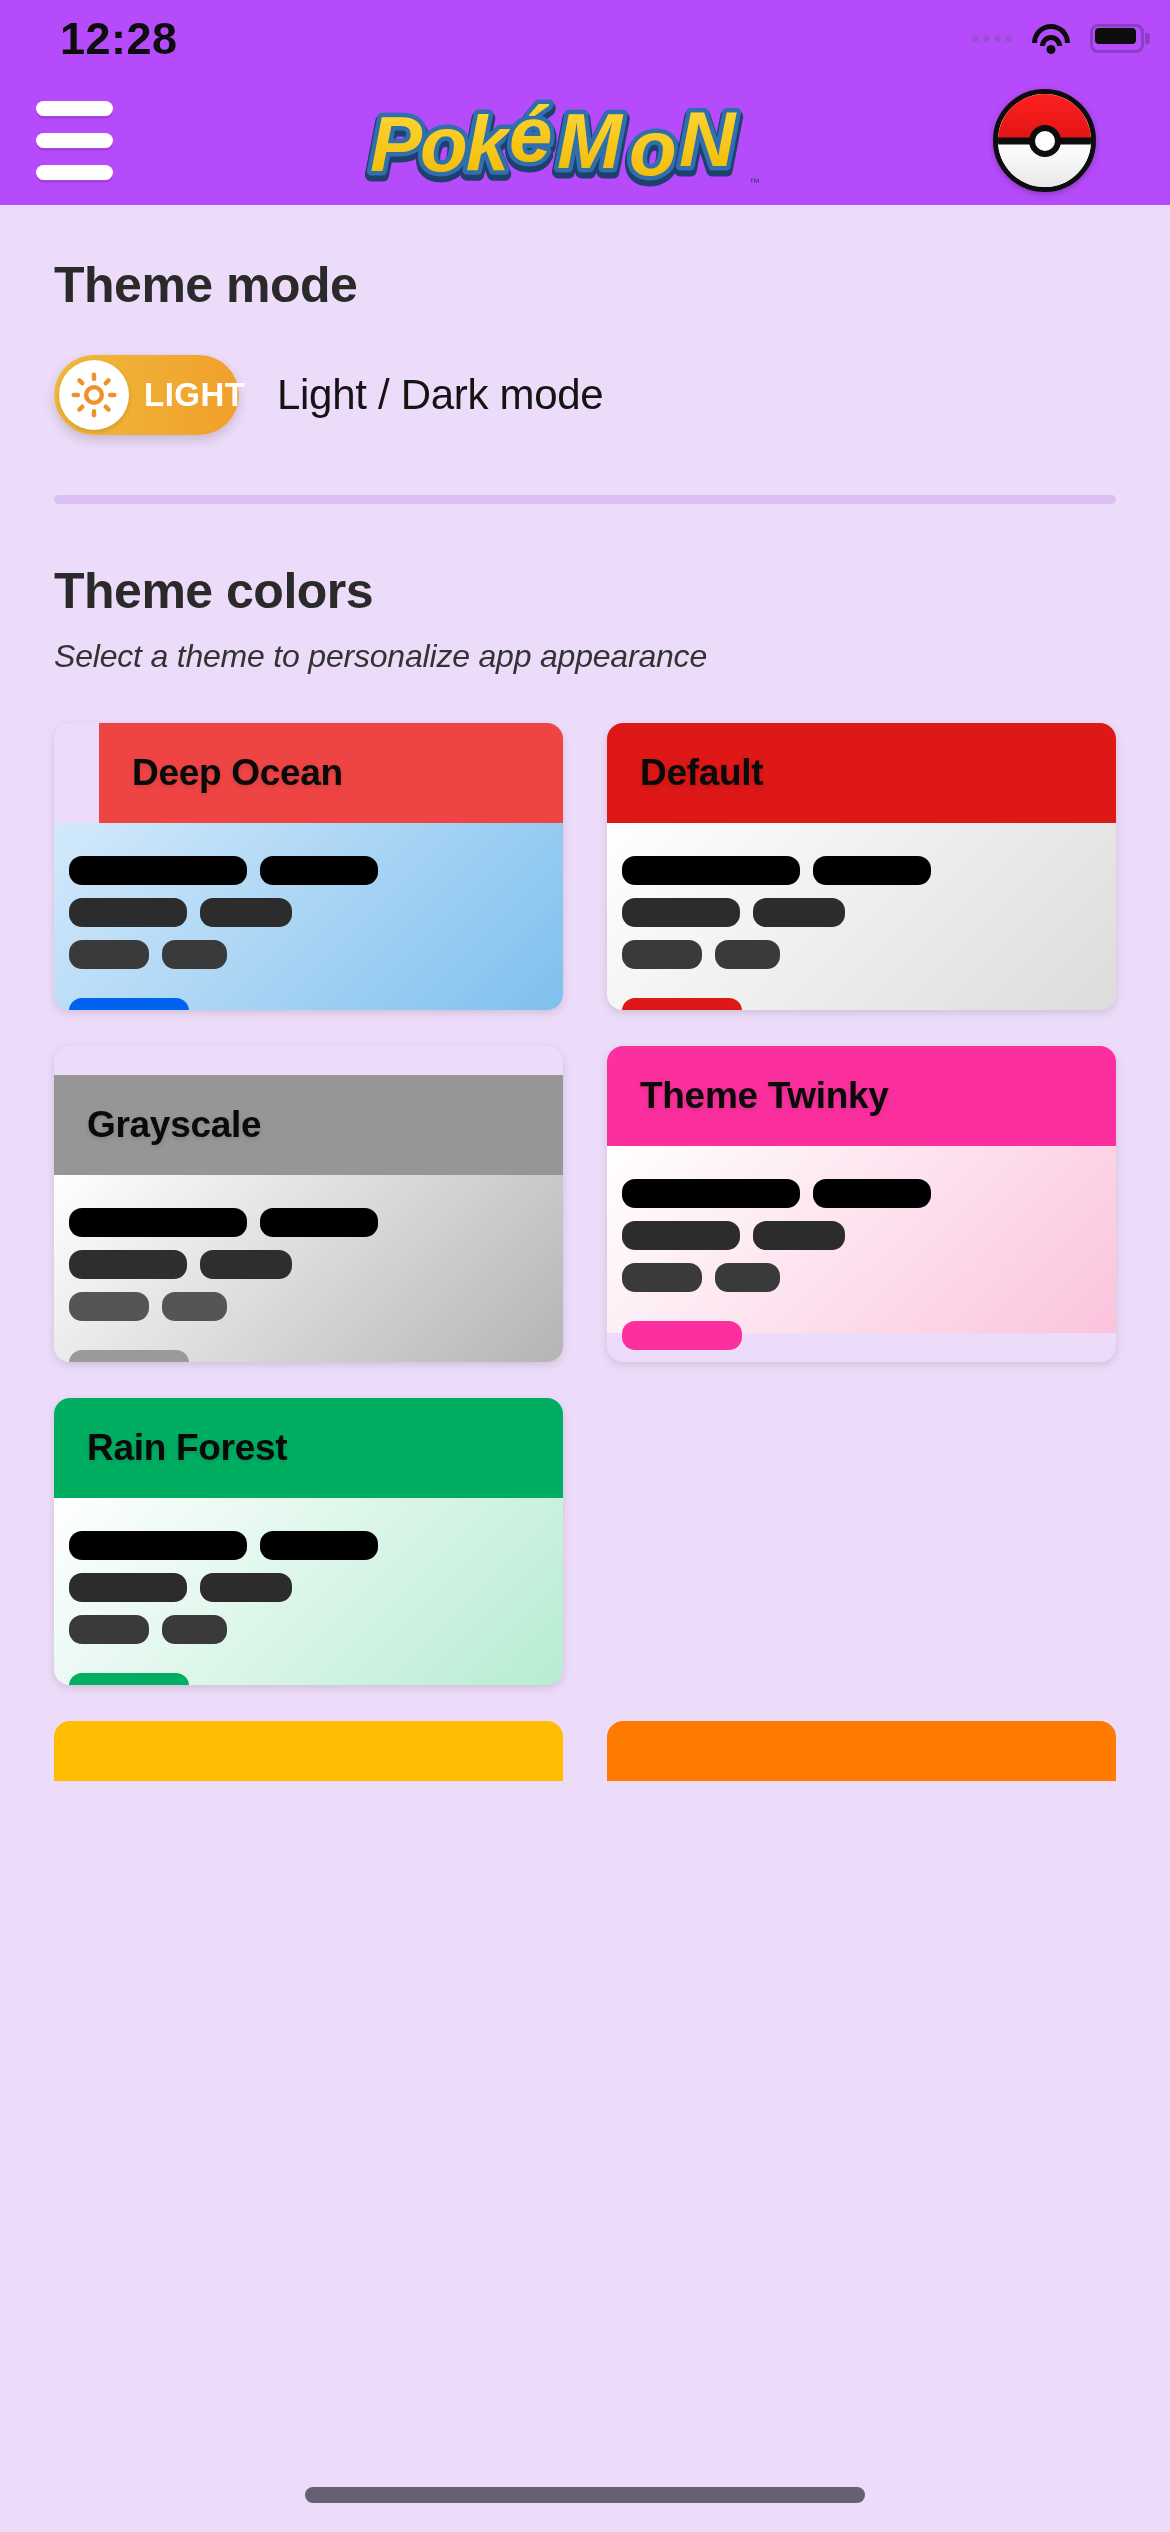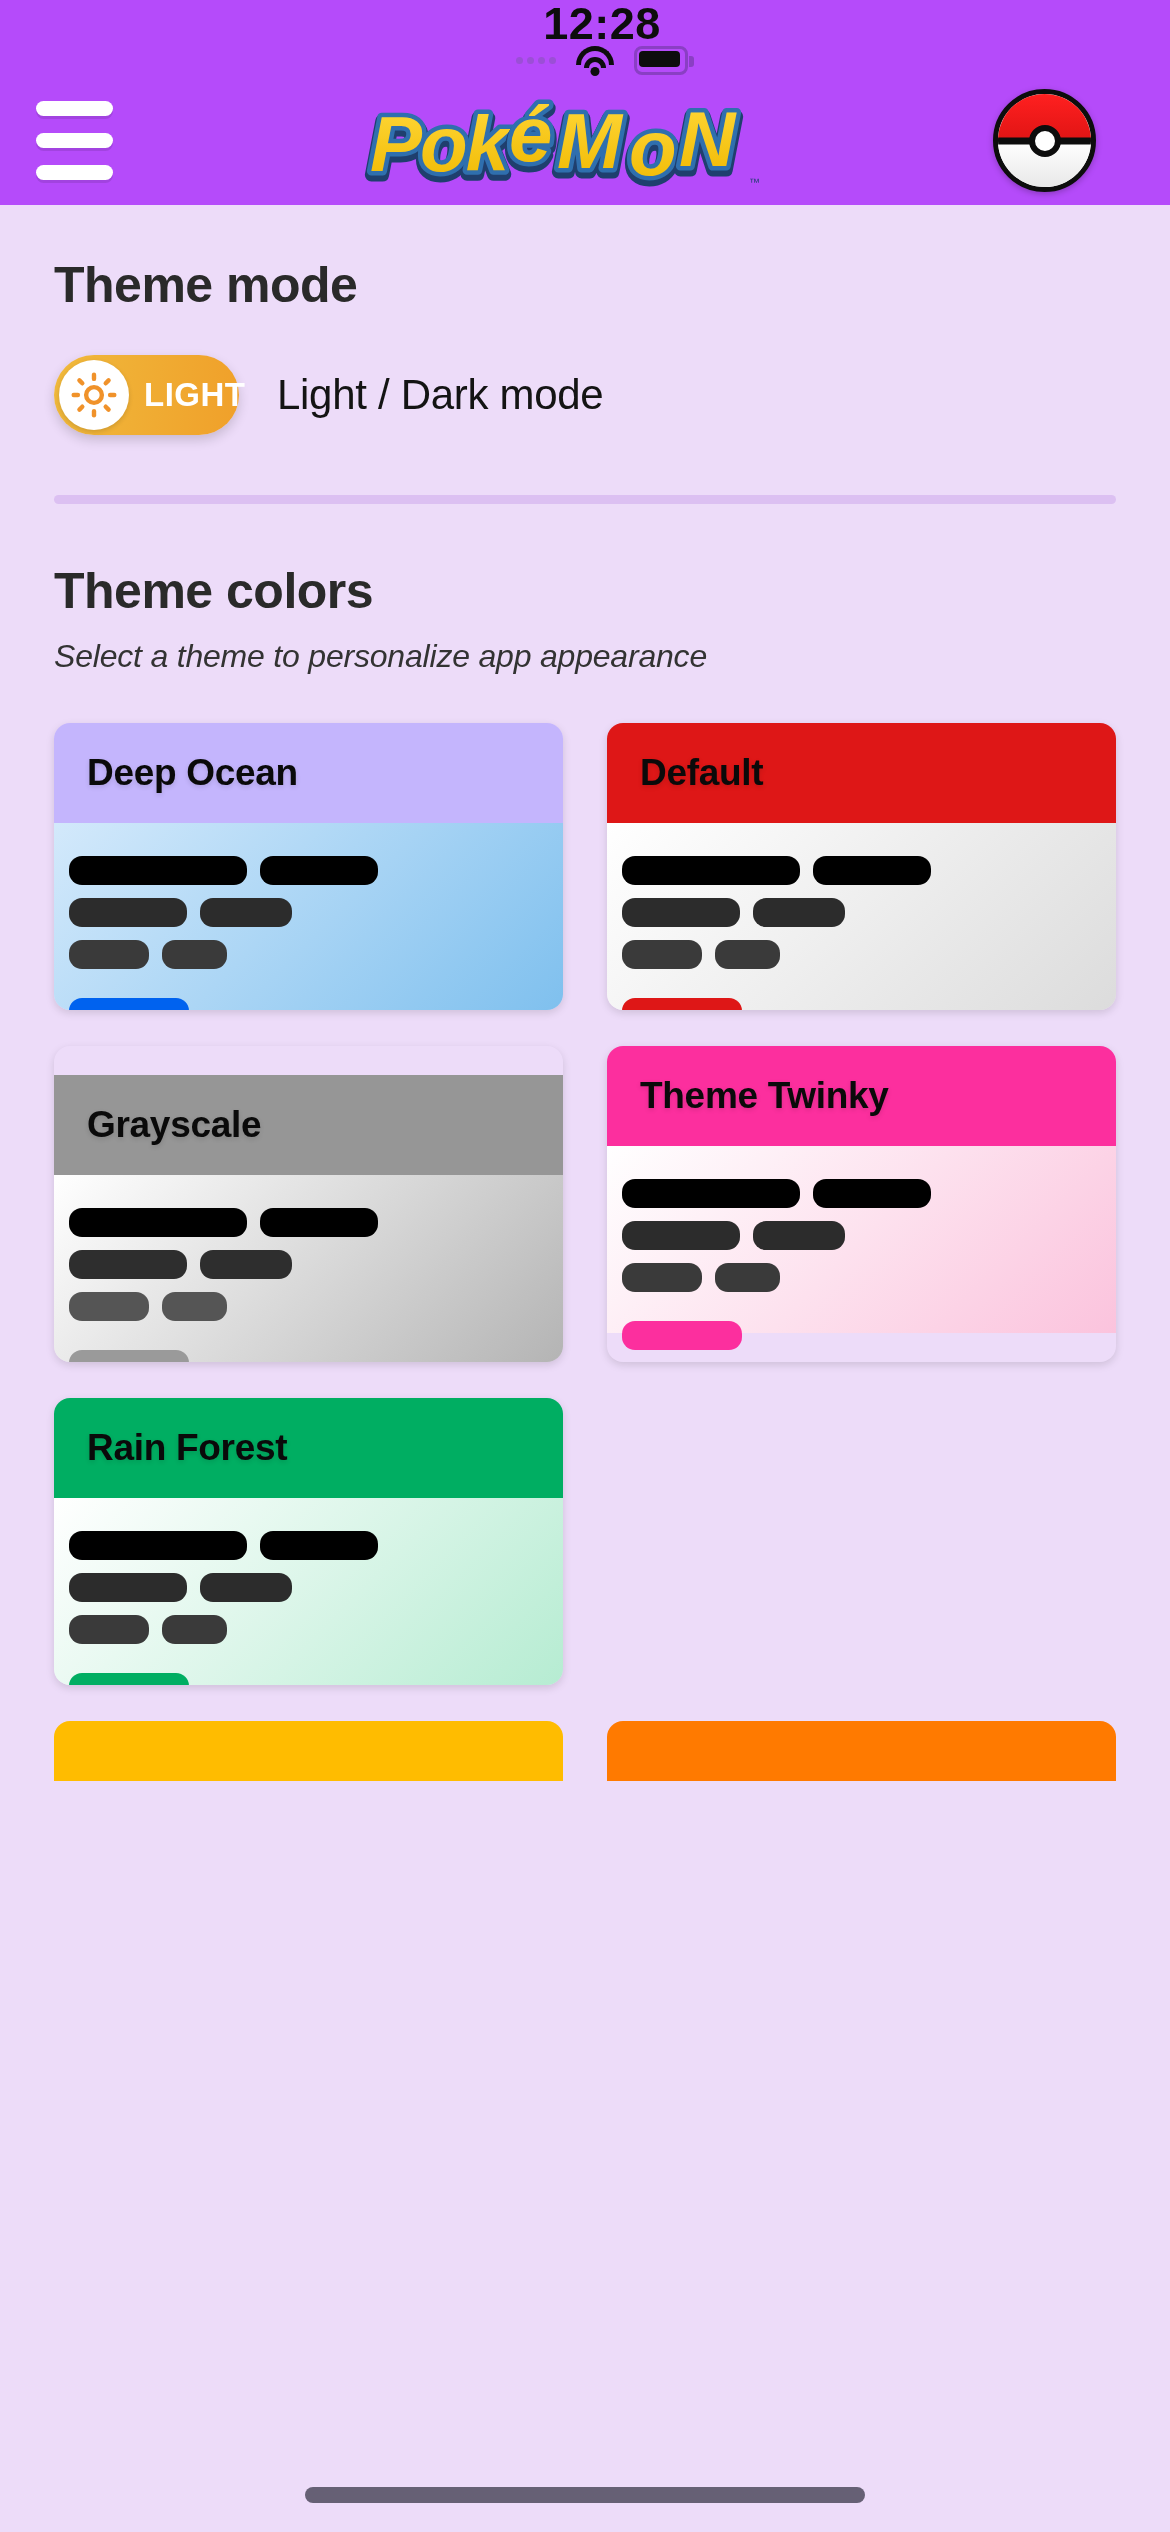--- a/index.html
+++ b/index.html
@@ -14,23 +14,22 @@
   .appbar {
     position:relative;
     width:1170px; height:205px;
     background:#b54bfa;
     overflow:hidden;
   }
   .statusbar {
     position:absolute; top:0; left:0;
     width:1170px; height:76px;
     display:flex; align-items:center;
-    justify-content:center;
+    justify-content:space-between;
     padding:0 26px 0 60px;
-    flex-direction:column;
   }
   .clock {
     font-size:45px; font-weight:700; color:#0d0d0d;
     letter-spacing:0.5px; line-height:1;
   }
   .status-right { display:flex; align-items:center; gap:20px; }
   .sig-dots { display:flex; align-items:flex-end; gap:4px; }
   .sig-dots i {
     display:block; width:7px; height:7px; border-radius:50%;
     background:#9b4fd6;
@@ -321,21 +320,21 @@
     <span class="toggle-desc">Light / Dark mode</span>
   </div>
 
   <div class="divider"></div>
 
   <h2 class="sec-title" id="theme-colors-title">Theme colors</h2>
   <p class="sec-sub">Select a theme to personalize app appearance</p>
 
   <div class="grid" id="theme-grid">
       <div class="card">
-        <div class="card-head" style="background: #c4b5fd;">
+        <div class="card-head" style="background: #ef4444; margin-left: 45px;">
           <span class="card-title">Deep Ocean</span>
         </div>
         <div class="card-body" style="background: linear-gradient(135deg, rgb(211, 233, 251) 0%, rgb(127, 192, 238) 100%);">
           <div class="skel-row">
             <div class="bar s1" style="width: 178px;"></div>
             <div class="bar s1" style="width: 118px;"></div>
           </div>
           <div class="skel-row">
             <div class="bar s2" style="width: 118px;"></div>
             <div class="bar s2" style="width: 92px;"></div>

